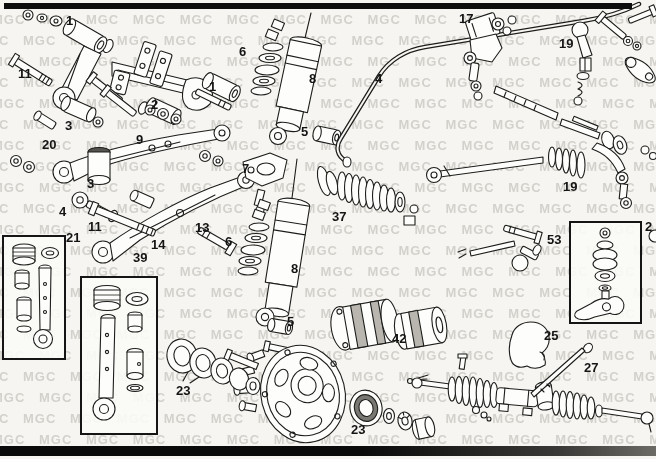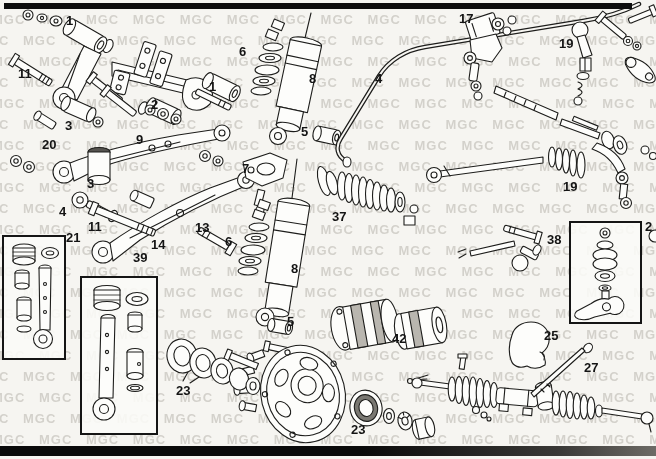--- a/index.html
+++ b/index.html
@@ -690,21 +690,21 @@
   <div class="plabel" style="left:309px;top:71px">8</div>
   <div class="plabel" style="left:301px;top:124px">5</div>
   <div class="plabel" style="left:375px;top:71px">4</div>
   <div class="plabel" style="left:459px;top:11px">17</div>
   <div class="plabel" style="left:559px;top:36px">19</div>
   <div class="plabel" style="left:242px;top:161px">7</div>
   <div class="plabel" style="left:332px;top:209px">37</div>
   <div class="plabel" style="left:225px;top:234px">6</div>
   <div class="plabel" style="left:291px;top:261px">8</div>
   <div class="plabel" style="left:563px;top:179px">19</div>
-  <div class="plabel" style="left:547px;top:232px">38</div>
+  <div class="plabel" style="left:547px;top:232px">53</div>
   <div class="plabel" style="left:645px;top:219px">2</div>
   <div class="plabel" style="left:287px;top:314px">5</div>
   <div class="plabel" style="left:392px;top:331px">42</div>
   <div class="plabel" style="left:176px;top:383px">23</div>
   <div class="plabel" style="left:351px;top:422px">23</div>
   <div class="plabel" style="left:544px;top:328px">25</div>
   <div class="plabel" style="left:584px;top:360px">27</div>
 
   <div class="bar-top"></div>
   <div class="bar-bottom"></div>

